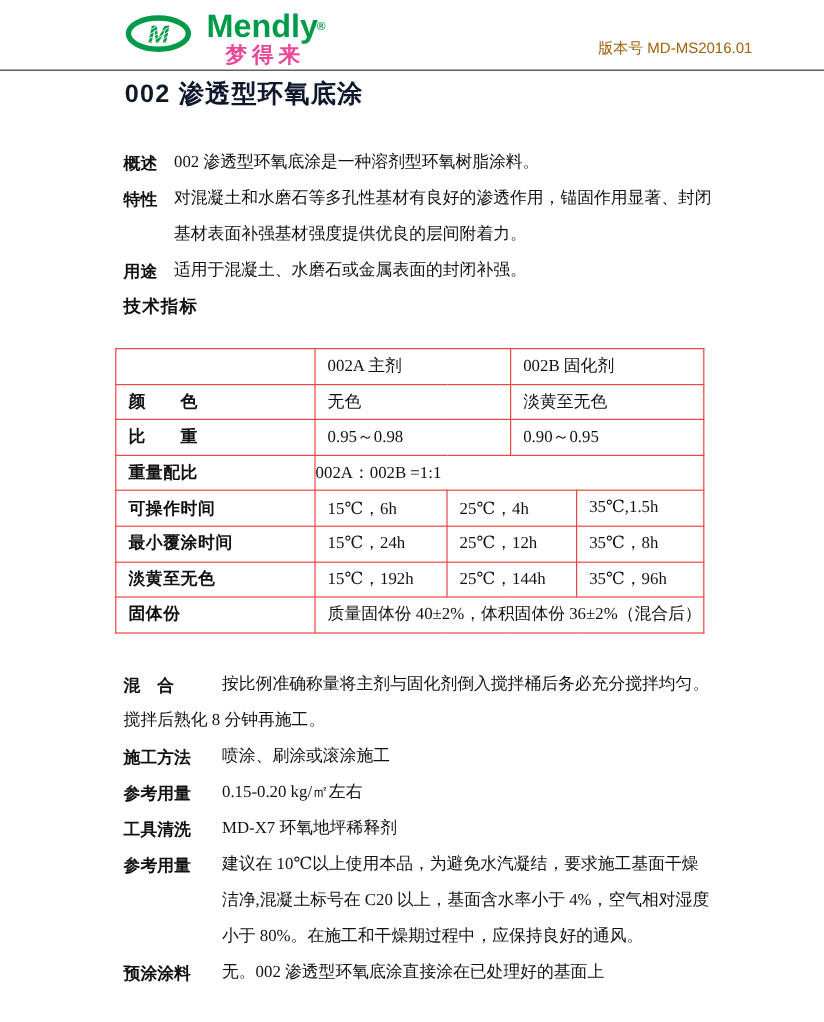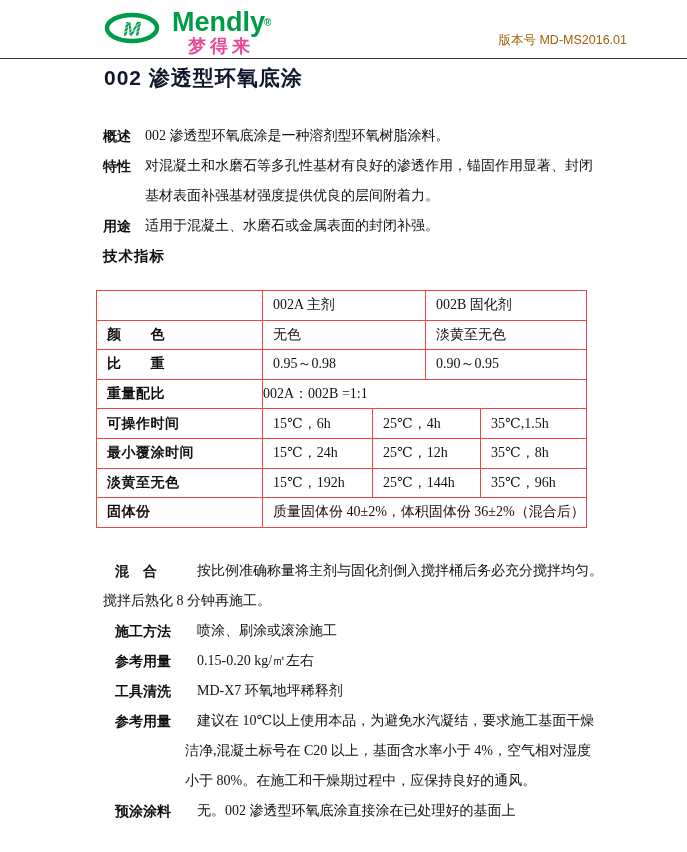--- a/index.html
+++ b/index.html
@@ -34,21 +34,21 @@
     font-family:"Liberation Sans","DejaVu Sans",sans-serif;
     font-weight:bold;font-size:21px;color:#0f172a;letter-spacing:1px;white-space:nowrap;
   }
   
   .intro{position:absolute;left:103px;top:121px;width:500px;}
   .line{line-height:30px;font-size:14px;white-space:nowrap;display:flex;}
   .lbl{
     font-family:"Liberation Sans","DejaVu Sans",sans-serif;font-weight:bold;
     flex:0 0 42px;letter-spacing:0px;
   }
-  .lbl-wide{flex:0 0 82px;margin-left:12px;}
+  .lbl-wide{flex:0 0 82px;}
   .indent42{padding-left:42px;}
   .indent82{padding-left:82px;}
   .sec-title{
     font-family:"Liberation Sans","DejaVu Sans",sans-serif;font-weight:bold;
     font-size:14.5px;line-height:30px;letter-spacing:1px;
   }
   
   .spec-table-wrap{position:absolute;left:96px;top:290px;}
   table.spec{border-collapse:collapse;table-layout:fixed;width:490px;}
   table.spec td{

